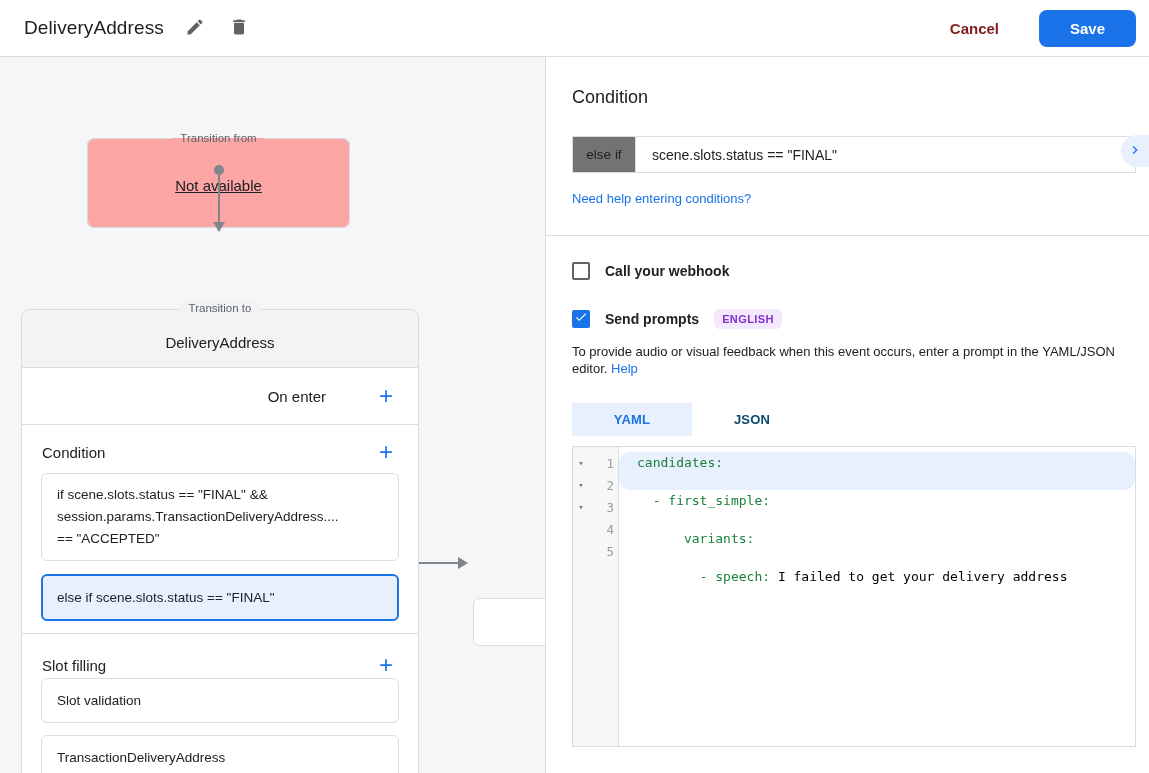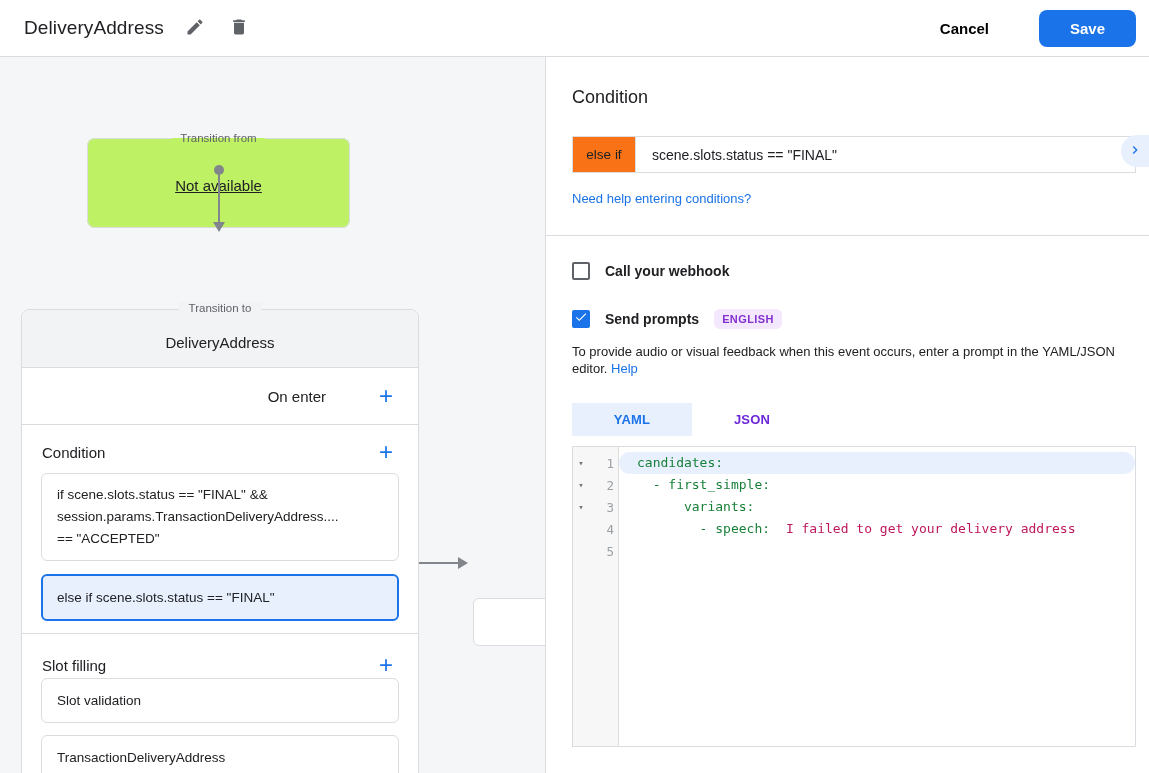--- a/index.html
+++ b/index.html
@@ -6,32 +6,32 @@
   html,body { width:1149px; height:773px; overflow:hidden; }
   body { font-family:"Liberation Sans","DejaVu Sans",sans-serif; color:#202124; background:#fff; }
 
   
   .topbar { height:57px; background:#fff; border-bottom:1px solid #dadce0;
             display:flex; align-items:center; padding:0 13px 0 24px; }
   .title { font-size:19px; color:#202124; letter-spacing:.1px; }
   .icon-btn { background:none; border:none; cursor:pointer; margin-left:18px;
               width:26px; height:26px; display:flex; align-items:center; justify-content:center; }
   .spacer { flex:1; }
-  .cancel-btn { background:none; border:none; color:#000000; font-size:15px; font-weight:700;
-                font-family:inherit; cursor:pointer; margin-right:50px; }
+  .cancel-btn { background:none; border:none; color:#7f1d1d; font-size:15px; font-weight:700;
+                font-family:inherit; cursor:pointer; margin-right:40px; }
   .save-btn { background:#1a73e8; color:#fff; border:none; border-radius:8px; width:97px; height:37px;
               font-size:15px; font-weight:700; font-family:inherit; cursor:pointer; }
 
   .main { display:flex; height:716px; }
 
   
   .canvas { width:546px; min-width:546px; background:#f5f6f8; border-right:1px solid #dadce0;
             position:relative; overflow:hidden; }
   .tfrom { position:absolute; left:87px; top:75px; width:263px; height:96px;
-           border:1px solid #dadce0; border-radius:8px; background:#bef264; }
+           border:1px solid #dadce0; border-radius:8px; background:#fca5a5; }
   .tfrom legend { margin:0 auto; padding:0 8px; font-size:11.5px; color:#5f6368; }
   .tfrom-content { position:absolute; left:0; right:0; top:0; bottom:0;
                    display:flex; align-items:center; justify-content:center; font-size:15px;text-decoration:underline; }
 
   .card { position:absolute; left:21px; top:252px; width:398px; background:#fff;
           border:1px solid #dadce0; border-radius:8px; }
   .card-label { position:absolute; top:-8px; left:50%; transform:translateX(-50%);
                 background:#f2f3f5; padding:0 10px; font-size:11.5px; color:#5f6368; white-space:nowrap; }
   .card-header { background:#f1f3f4; border-radius:8px 8px 0 0; text-align:center; padding:24px 0 16px; }
   .scene-name { font-size:15px; color:#202124; }
@@ -61,21 +61,21 @@
 
   
   .panel { flex:1; position:relative; padding:0 13px 0 26px; overflow:hidden; }
   .panel-h { font-size:18px; font-weight:400; color:#202124; }
   .h-cond { margin-top:30px; }
   .collapse-btn { position:absolute; top:78px; right:0; width:28px; height:32px;
                   border:none; border-radius:16px 0 0 16px; background:#e8f0fe; cursor:pointer;
                   display:flex; align-items:center; justify-content:center; }
 
   .cond-group { display:flex; margin-top:28px; height:37px; }
-  .cond-prefix { width:64px; background:#f97316; border:1px solid #dadce0;
+  .cond-prefix { width:64px; background:#737373; border:1px solid #dadce0;
                  display:flex; align-items:center; justify-content:center; font-size:13.5px; }
   .cond-input { flex:1; margin-left:-1px; border:1px solid #dadce0; background:#fff;
                 font-size:14px; color:#202124; padding:0 16px; font-family:inherit; outline:none; }
   .link { color:#1a73e8; font-size:13px; text-decoration:none; }
   .help-row { margin-top:16px; }
   .divider { border-top:1px solid #dadce0; margin:28px -13px 0 -26px; }
   .h-when { margin-top:28px; }
 
   .check-row { display:flex; align-items:center; margin-top:26px; }
   .check-row + .check-row { margin-top:29px; }
@@ -83,34 +83,34 @@
               background:#fff; cursor:pointer; flex:none; display:flex; align-items:center; justify-content:center; }
   .checkbox.checked { background:#1a73e8; border-color:#1a73e8; }
   .check-label { font-size:14px; font-weight:700; margin-left:15px; }
   .badge { margin-left:15px; background:#f3e8fd; color:#8430ce; font-size:11px; font-weight:700;
            letter-spacing:.4px; padding:4px 8px; border-radius:6px; }
 
   .desc { margin-top:14px; font-size:13px; line-height:17px; max-width:558px; color:#202124; }
 
   .tabs { display:flex; margin-top:26px; }
   .tab { width:120px; height:33px; display:flex; align-items:center; justify-content:center;
-         font-size:13px; font-weight:700; color:#6d28d9; cursor:pointer; letter-spacing:.2px; }
+         font-size:13px; font-weight:700; color:#0c4a6e; cursor:pointer; letter-spacing:.2px; }
   .tab.active { background:#e8f0fe; color:#1a73e8; }
 
   .editor { margin-top:10px; height:301px; border:1px solid #d9dce0; display:flex;
             font-family:"DejaVu Sans Mono",monospace; font-size:13px; background:#fff; cursor:text; }
   .gutter { width:46px; background:#f7f7f7; border-right:1px solid #ddd; padding-top:5px; flex:none; }
   .g-row { display:flex; align-items:center; height:22px; }
   .g-fold { width:16px; text-align:center; color:#757575; font-size:9px; }
   .g-num { flex:1; text-align:right; padding-right:4px; color:#9aa0a6; font-size:12.5px; }
   .code { flex:1; padding-top:5px; overflow:hidden; white-space:pre; }
-  .c-line { height:22px; line-height:22px; padding-left:18px;border-radius:11px; }
+  .c-line { height:38px; line-height:22px; padding-left:18px;border-radius:11px; }
   .c-line.active { background:#e8f0fe; }
   .key { color:#188038; }
-  .plain { color:#be185d;margin-left:8px; }
+  .plain { color:#000000; }
 </style>
 </head>
 <body>
 
 <div class="topbar">
   <span class="title">DeliveryAddress</span>
   <button class="icon-btn">
     <span>
       <svg width="20" height="20" viewBox="0 0 24 24">
           <path fill="#5f6368" d="M3 17.25V21h3.75L17.81 9.94l-3.75-3.75L3 17.25zM20.71 7.04a1 1 0 0 0 0-1.41l-2.34-2.34a1 1 0 0 0-1.41 0l-1.83 1.83 3.75 3.75 1.83-1.83z"></path>

